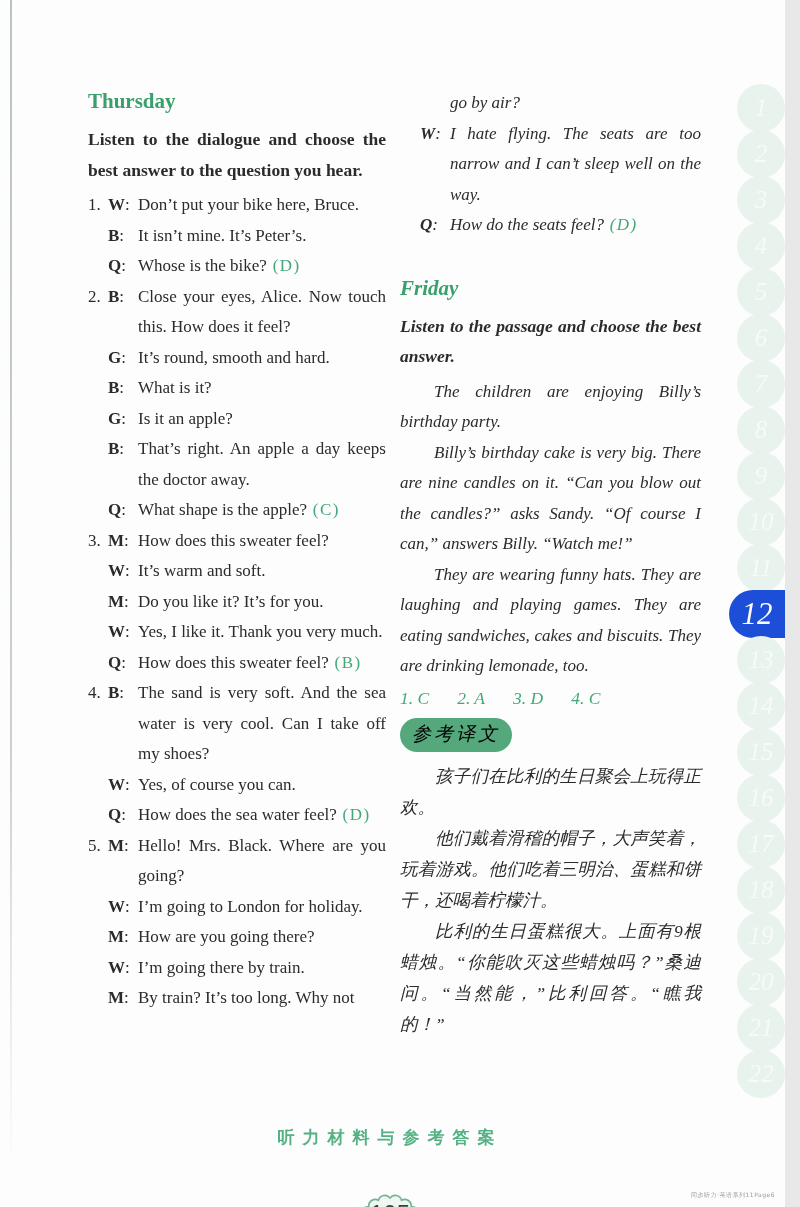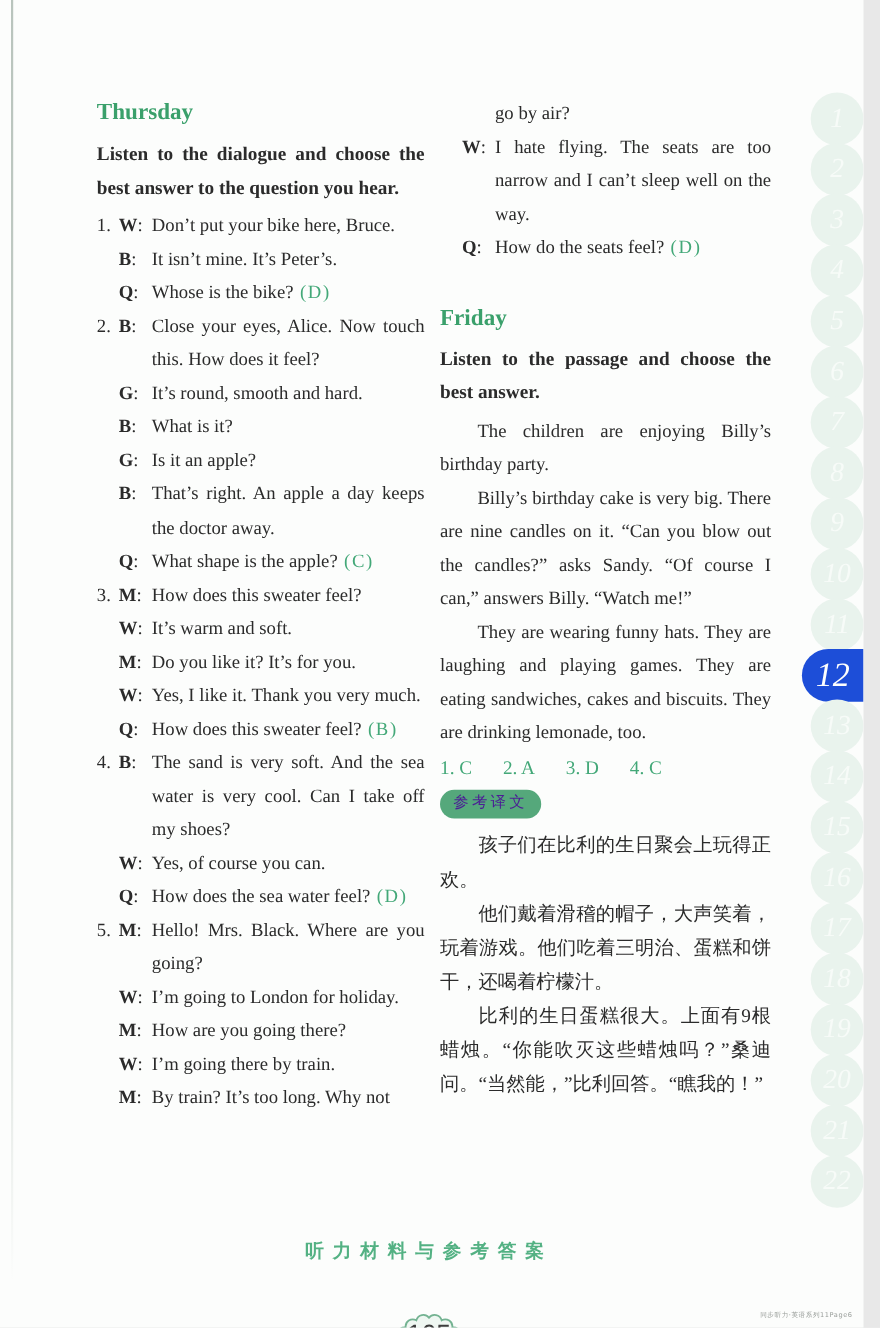--- a/index.html
+++ b/index.html
@@ -4,36 +4,36 @@
 <style>
   html,body{margin:0;padding:0;background:#e8e8e8;}
   .page{position:relative;width:785px;height:1207px;background:#fcfdfc;overflow:hidden;
         font-family:"Liberation Serif","DejaVu Serif",serif;color:#2b2b2b;}
   .edge-line{position:absolute;left:10px;top:0;width:2px;height:1165px;
         background:linear-gradient(to bottom,#b9c4bd 0%,#c9d2cc 65%,rgba(201,210,204,0) 100%);}
 
   
   .col{position:absolute;top:88px;}
   #left-col{left:88px;width:298px;}
-  #right-col{left:400px;width:301px;}
+  #right-col{left:400px;width:301px;font-style:italic;}
 
   .sec-heading{font-size:21px;font-weight:bold;color:#3aa06b;margin:0 0 10px 0;line-height:26px;}
   .instr{font-weight:bold;font-size:17.5px;line-height:30.5px;text-align:justify;margin:0 0 5px 0;}
 
   .dline{position:relative;padding-left:50px;font-size:17px;line-height:30.5px;text-align:justify;}
   .dnum{position:absolute;left:0;top:0;}
   .dspk{position:absolute;left:20px;top:0;}
   .dspk b{font-weight:bold;}
   .danswer{color:#43a878;letter-spacing:1.5px;white-space:nowrap;}
 
   .friday-block{margin-top:34px;}
   .passage p{margin:0;text-indent:2em;text-align:justify;font-size:17px;line-height:30.5px;}
   .answers-row{display:flex;gap:28px;color:#43a878;font-size:17.5px;line-height:30px;margin-top:1px;}
-  .badge{display:inline-block;background:#55a87b;color:#4c1d95;border-radius:17px;
-         padding:3px 12px 5px 12px;font-size:14px;letter-spacing:3px;margin-top:5px;}
+  .badge{display:inline-block;background:#55a87b;color:#000000;border-radius:17px;
+         padding:3px 12px 5px 12px;font-size:19px;letter-spacing:3px;margin-top:5px;}
   .trans{margin-top:9px;}
   .trans p{margin:0;text-indent:2em;text-align:justify;font-size:17.5px;line-height:31px;}
 
   
   #sidebar{position:absolute;top:85px;right:0;width:56px;}
   .sb-item{height:46px;display:flex;justify-content:flex-end;align-items:center;}
   .sb-circle{width:48px;height:48px;border-radius:50%;background:#e9f3ed;color:#f7fbf8;
              font-style:italic;font-size:25px;display:flex;align-items:center;justify-content:center;}
   .sb-tab{width:56px;height:48px;border-radius:24px 0 0 24px;background:#1d4ed8;color:#fdfefd;
           font-style:italic;font-size:31px;display:flex;align-items:center;justify-content:center;}

